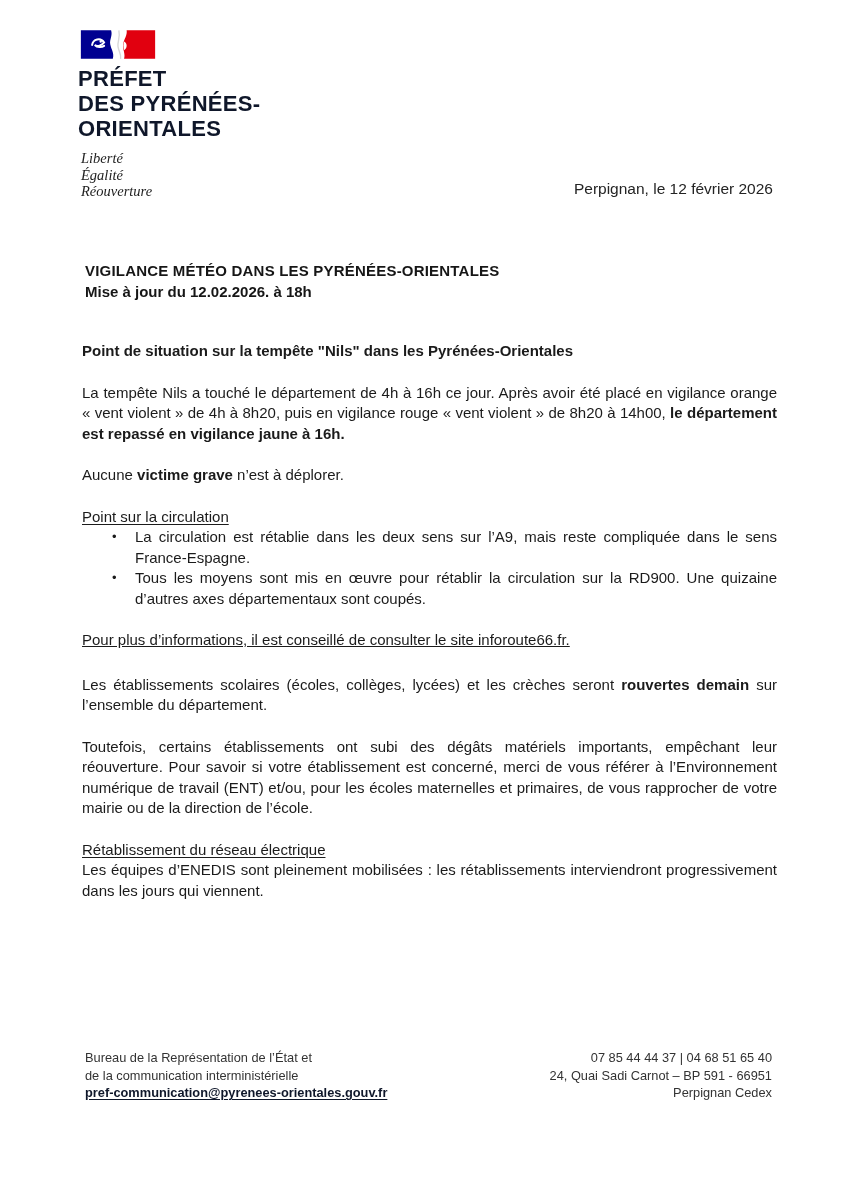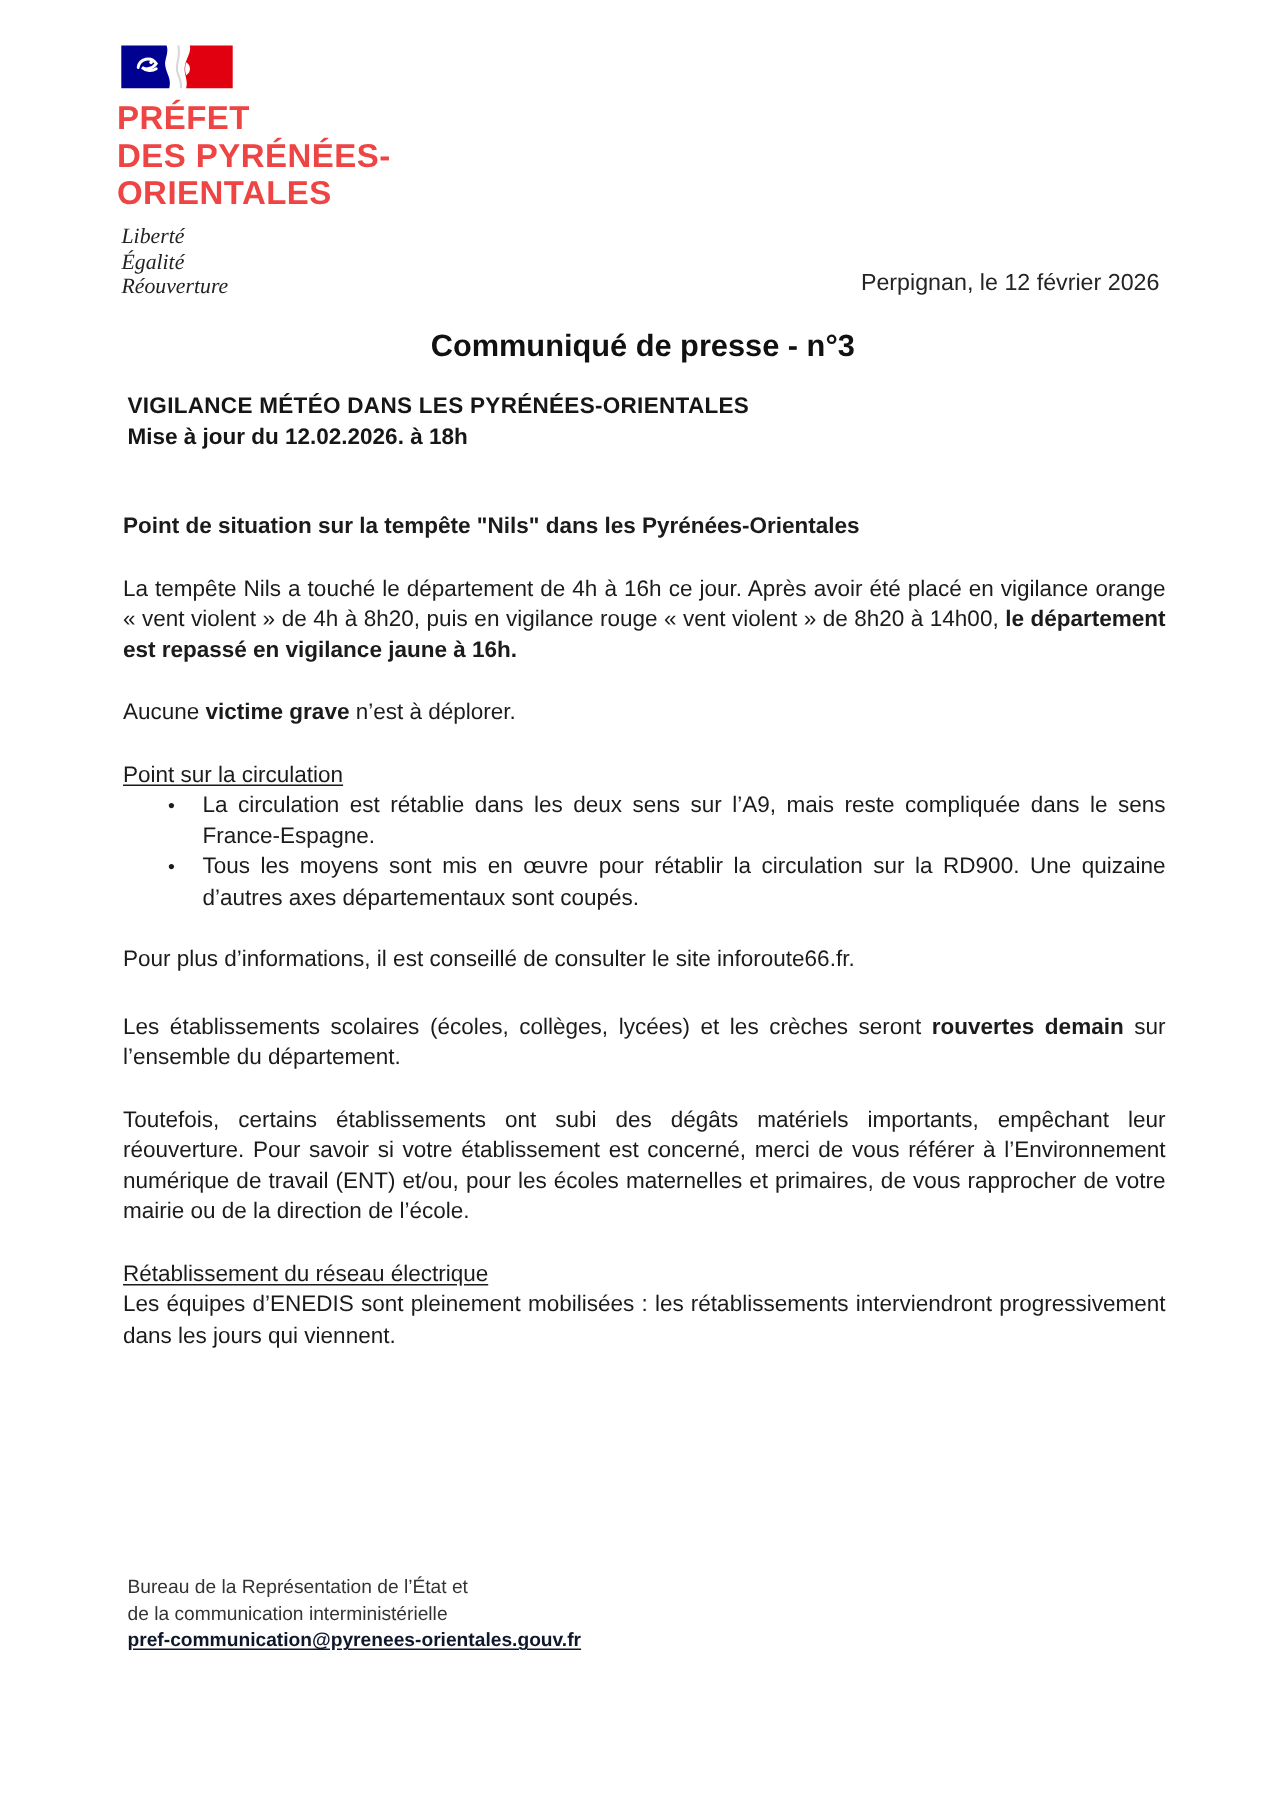--- a/index.html
+++ b/index.html
@@ -13,21 +13,21 @@
     color:#1b1b1b;
     overflow:hidden;
   }
 
   
   .logo-block { position:absolute; left:78px; top:28px; }
   .flag-icon svg { display:block; margin-left:2px; }
   .prefet-name {
     margin-top:4px;
     font-weight:bold; font-size:22px; line-height:25px;
-    letter-spacing:0.3px; color:#ef4444;
+    letter-spacing:0.3px; color:#0f172a;
   }
   .motto {
     margin-top:9px; margin-left:3px;
     font-family:"Liberation Serif","DejaVu Serif",serif;
     font-style:italic; font-size:14.5px; line-height:16.5px; color:#222;
   }
 
   
   .dateline {
     position:absolute; top:180px; right:84px;
@@ -97,51 +97,55 @@
     </div>
     <div class="motto">
       <div>Liberté</div>
       <div>Égalité</div>
       <div>Réouverture</div>
     </div>
   </div>
 
   <div class="dateline">Perpignan, le 12 février 2026</div>
 
-  <div class="doc-title">Communiqué de presse - n°3</div>
 
   <div class="subject-block">
     <div class="subject-line">VIGILANCE MÉTÉO DANS LES PYRÉNÉES-ORIENTALES</div>
     <div class="update-line">Mise à jour du 12.02.2026. à 18h</div>
   </div>
 
   <div class="body-content">
 
     <p class="bold-head">Point de situation sur la tempête "Nils" dans les Pyrénées-Orientales</p>
 
     <p class="para-gap"><span>La tempête Nils a touché le département de 4h à 16h ce jour. Après avoir été placé en vigilance orange « vent violent » de 4h à 8h20, puis en vigilance rouge « vent violent » de 8h20 à 14h00, </span><strong>le département est repassé en vigilance jaune à 16h.</strong></p>
 
     <p class="para-gap"><span>Aucune </span><strong>victime grave</strong><span> n’est à déplorer.</span></p>
 
     <p class="underline-head">Point sur la circulation</p>
     <ul class="bullet-list">
       <li class="bullet-item"><span class="bullet-glyph">•</span><span>La circulation est rétablie dans les deux sens sur l’A9, mais reste compliquée dans le sens France-Espagne.</span></li>
       <li class="bullet-item"><span class="bullet-glyph">•</span><span>Tous les moyens sont mis en œuvre pour rétablir la circulation sur la RD900. Une quizaine d’autres axes départementaux sont coupés.</span></li>
     </ul>
 
-    <p class="para-gap" style="margin-bottom:24px;">Pour plus d’informations, il est conseillé de consulter le site inforoute66.fr.</p>
+    <p class="para-gap" style="margin-bottom:24px;text-decoration:underline;">Pour plus d’informations, il est conseillé de consulter le site inforoute66.fr.</p>
 
     <p class="para-gap"><span>Les établissements scolaires (écoles, collèges, lycées) et les crèches seront </span><strong>rouvertes demain</strong><span> sur l’ensemble du département.</span></p>
 
     <p class="para-gap">Toutefois, certains établissements ont subi des dégâts matériels importants, empêchant leur réouverture. Pour savoir si votre établissement est concerné, merci de vous référer à l’Environnement numérique de travail (ENT) et/ou, pour les écoles maternelles et primaires, de vous rapprocher de votre mairie ou de la direction de l’école.</p>
 
     <p class="underline-head">Rétablissement du réseau électrique</p>
 
     <p>Les équipes d’ENEDIS sont pleinement mobilisées : les rétablissements interviendront progressivement dans les jours qui viennent.</p>
   </div>
 
   <div class="footer-left">
     <div>Bureau de la Représentation de l’État et</div>
     <div>de la communication interministérielle</div>
     <div><a class="email-link">pref-communication@pyrenees-orientales.gouv.fr</a></div>
   </div>
+  <div class="footer-right">
+    <div>07 85 44 44 37 | 04 68 51 65 40</div>
+    <div>24, Quai Sadi Carnot – BP 591 - 66951</div>
+    <div>Perpignan Cedex</div>
+  </div>
 
 </div>
 
 </body></html>

